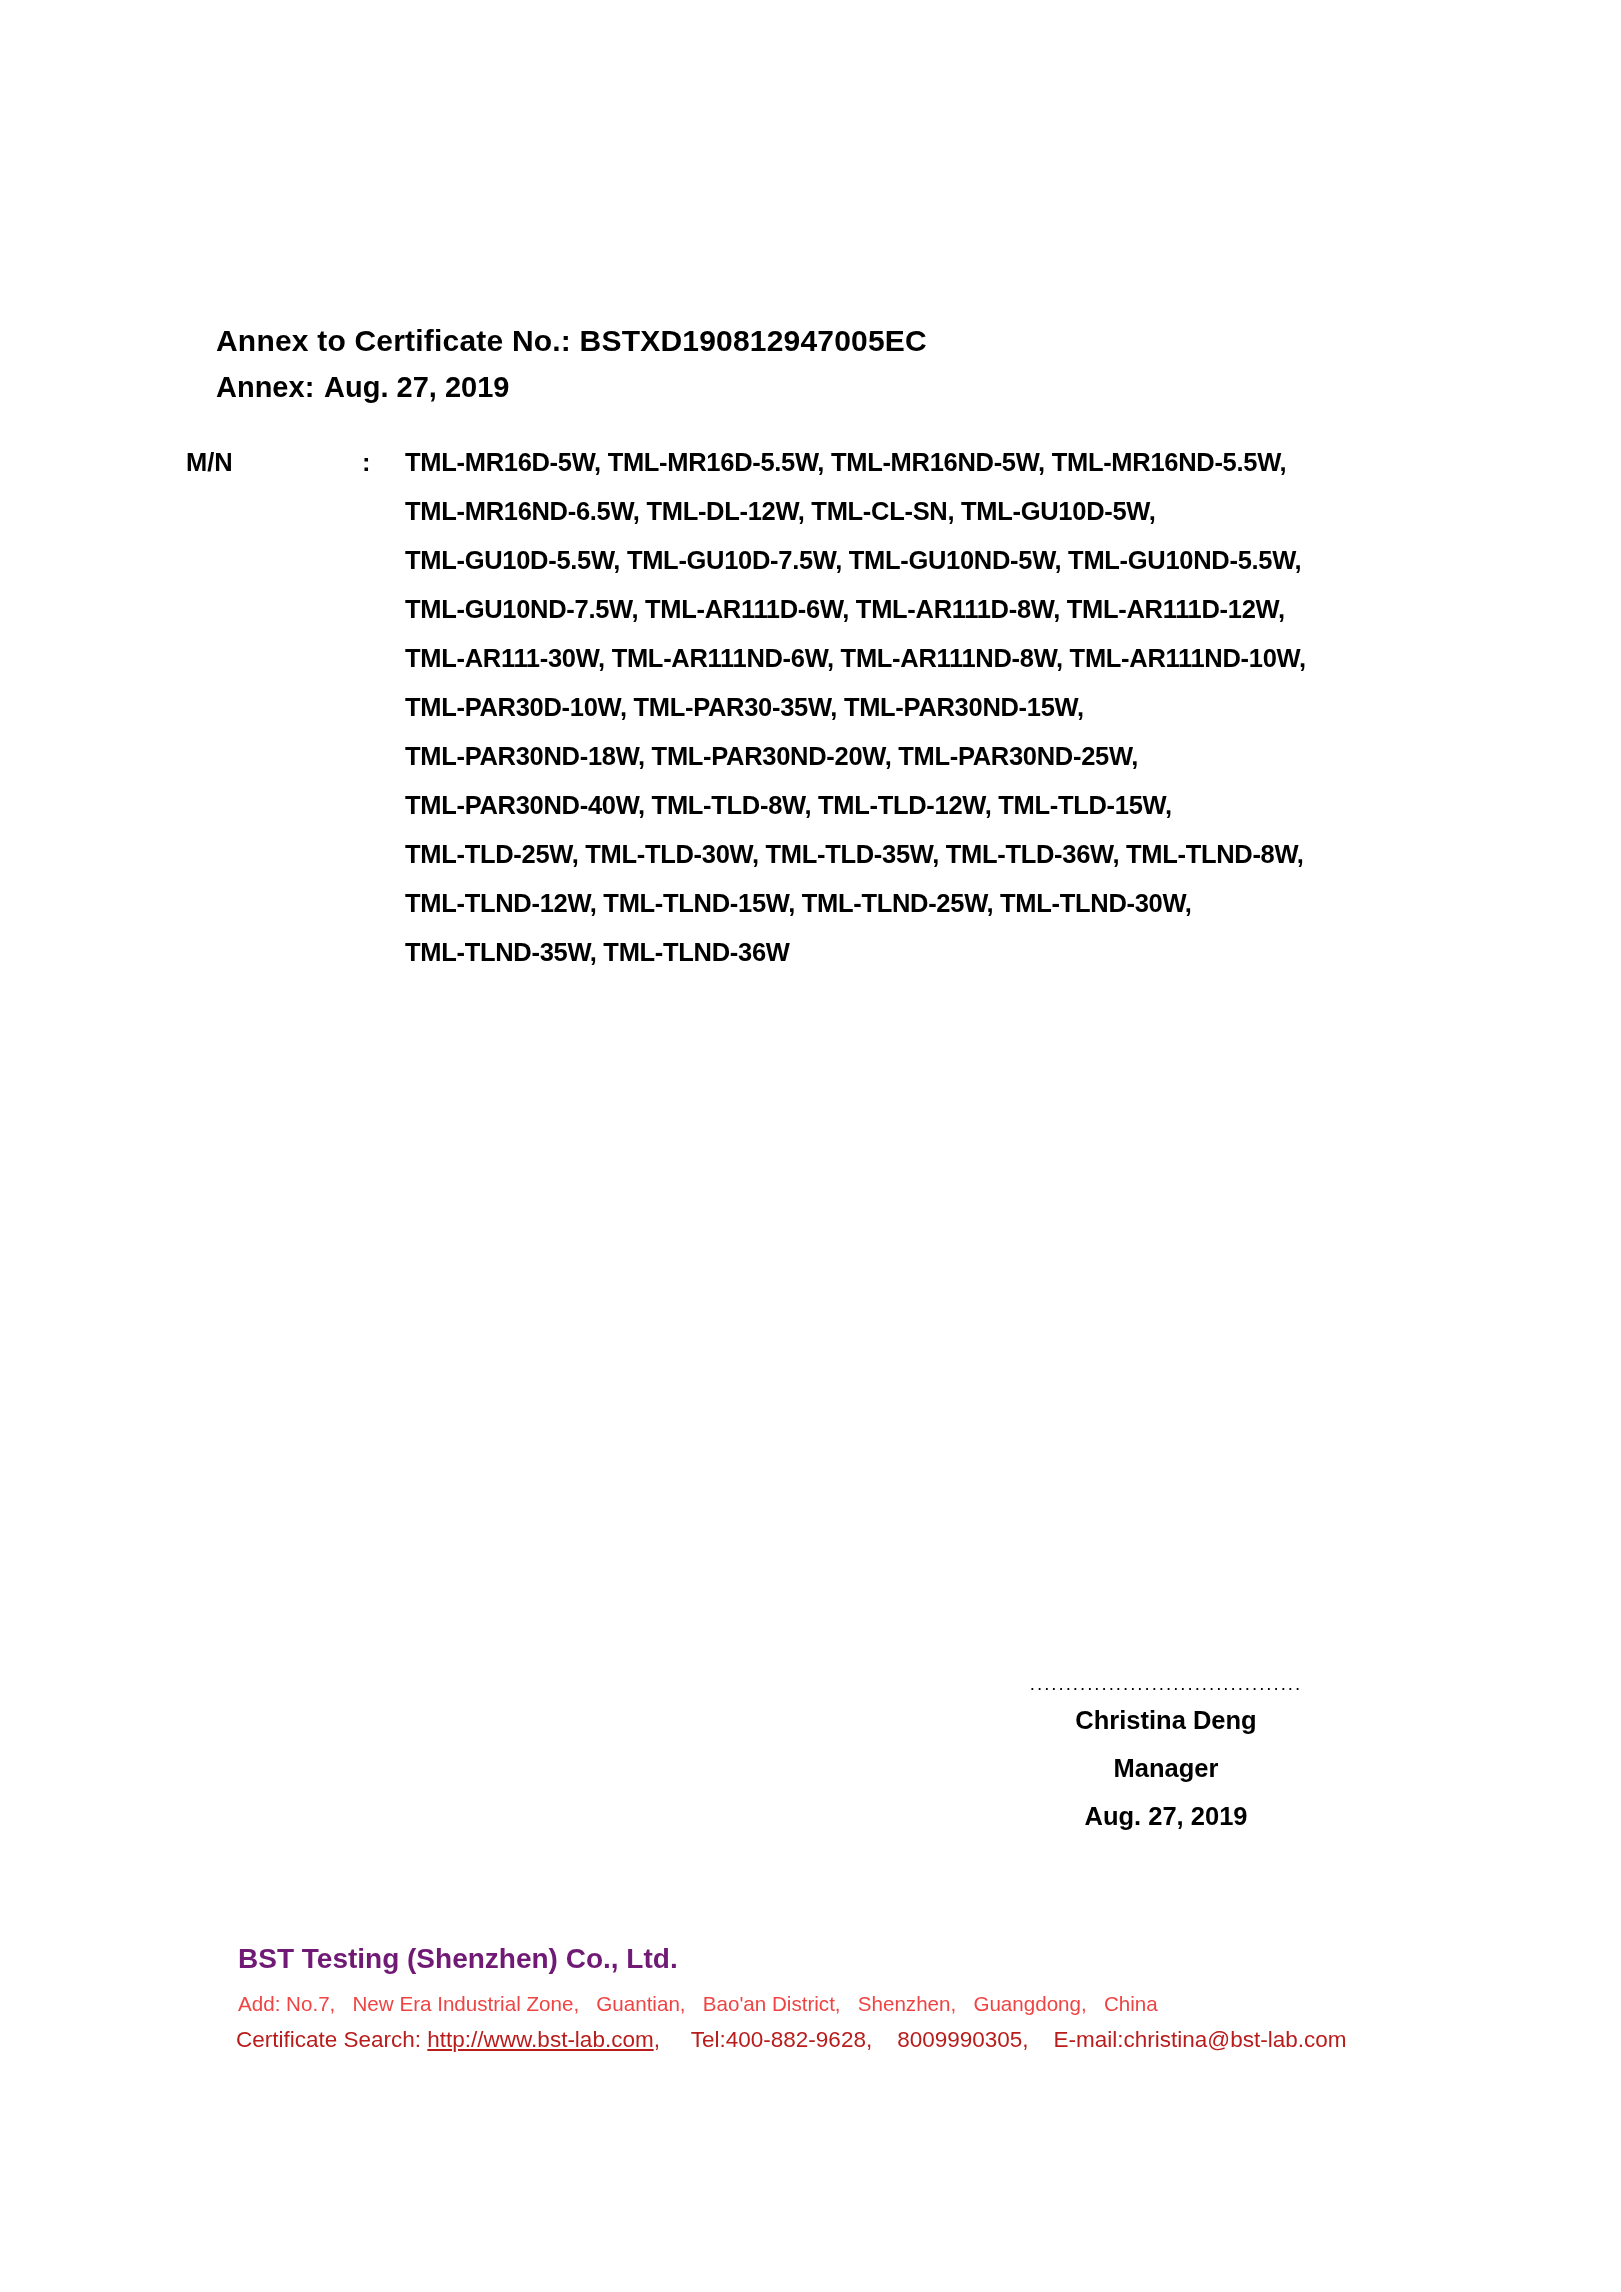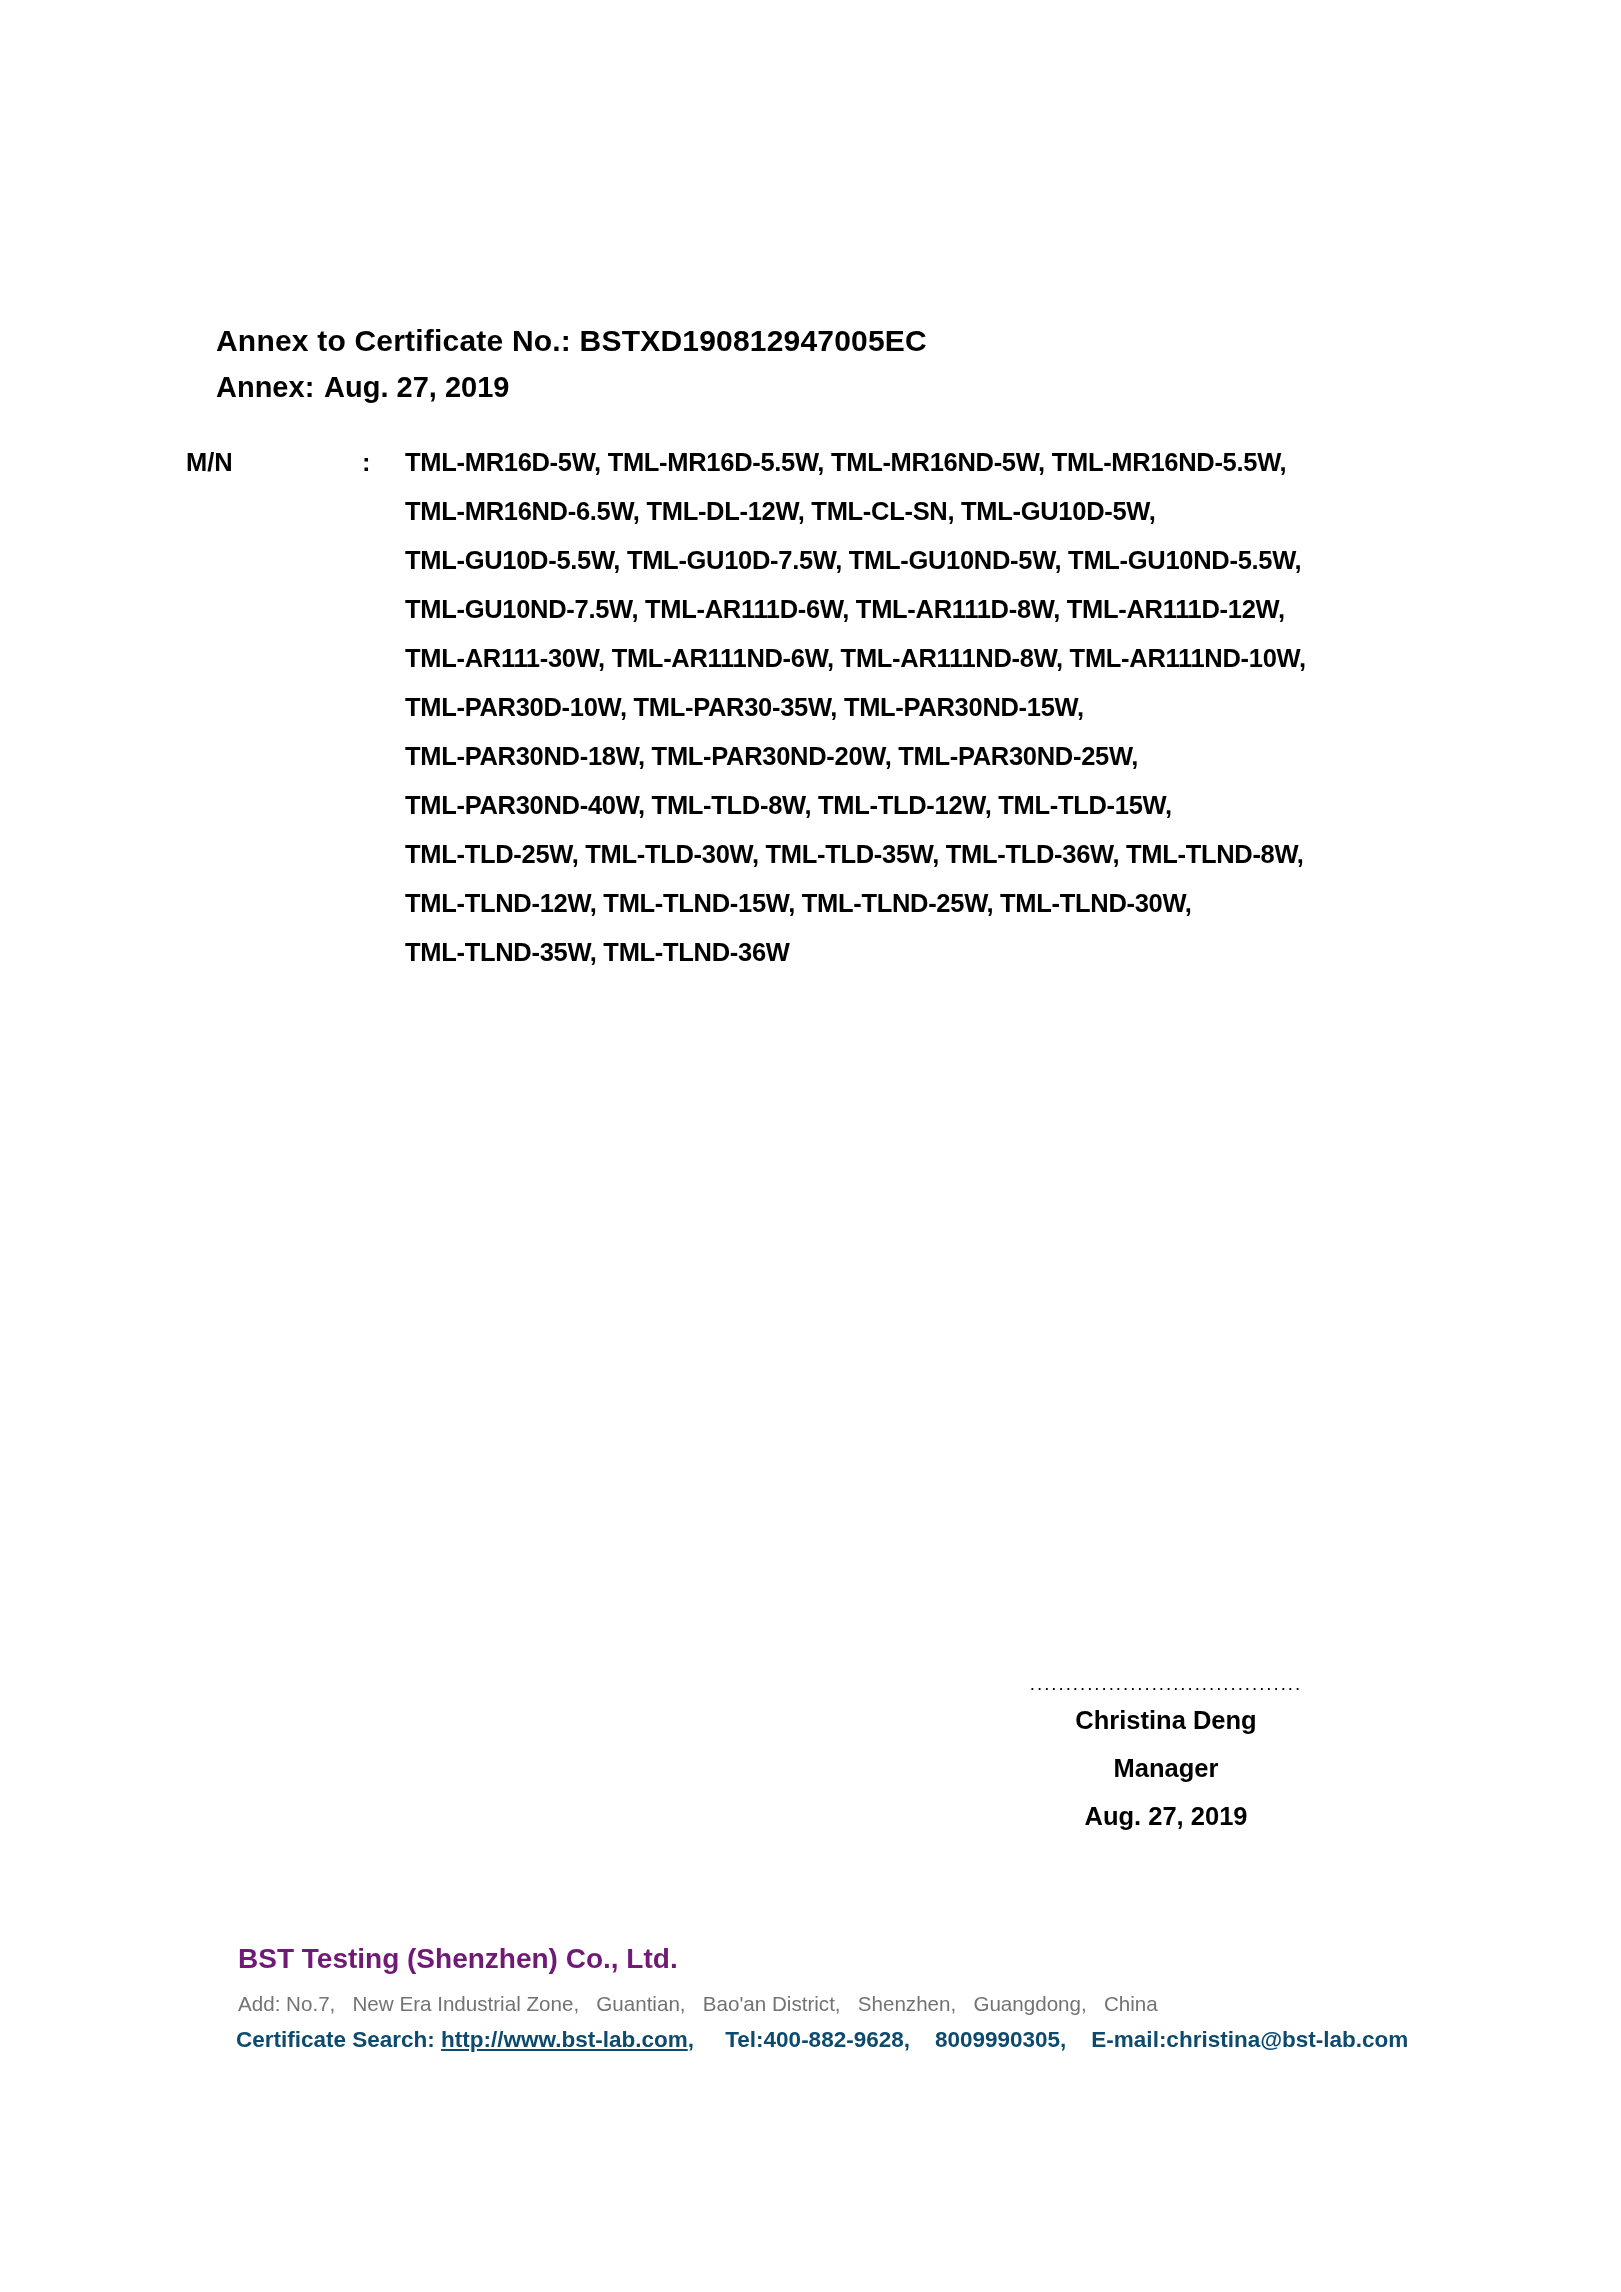--- a/index.html
+++ b/index.html
@@ -133,17 +133,17 @@
   </div>
 
   <div class="signature">
     <div class="sig-dots">......................................</div>
     <div class="sig-name">Christina Deng</div>
     <div class="sig-title">Manager</div>
     <div class="sig-date">Aug. 27, 2019</div>
   </div>
 
   <div class="footer-company accent" style="color: #701a75;">BST Testing (Shenzhen) Co., Ltd.</div>
-  <div class="footer-address accent" style="color: #737373;">Add: No.7,   New Era Industrial Zone,   Guantian,   Bao'an District,   Shenzhen,   Guangdong,   China</div>
-  <div class="footer-cert accent" style="color: #0c4a6e; font-weight: bold;"><span>Certificate Search: </span><span class="cert-url">http://www.bst-lab.com</span><span>,     Tel:400-882-9628,    8009990305,    E-mail:christina@bst-lab.com</span></div>
+  <div class="footer-address accent" style="color: #ef4444;">Add: No.7,   New Era Industrial Zone,   Guantian,   Bao'an District,   Shenzhen,   Guangdong,   China</div>
+  <div class="footer-cert accent" style="color: #b91c1c;"><span>Certificate Search: </span><span class="cert-url">http://www.bst-lab.com</span><span>,     Tel:400-882-9628,    8009990305,    E-mail:christina@bst-lab.com</span></div>
 
 </div>
 
 
 </body></html>

